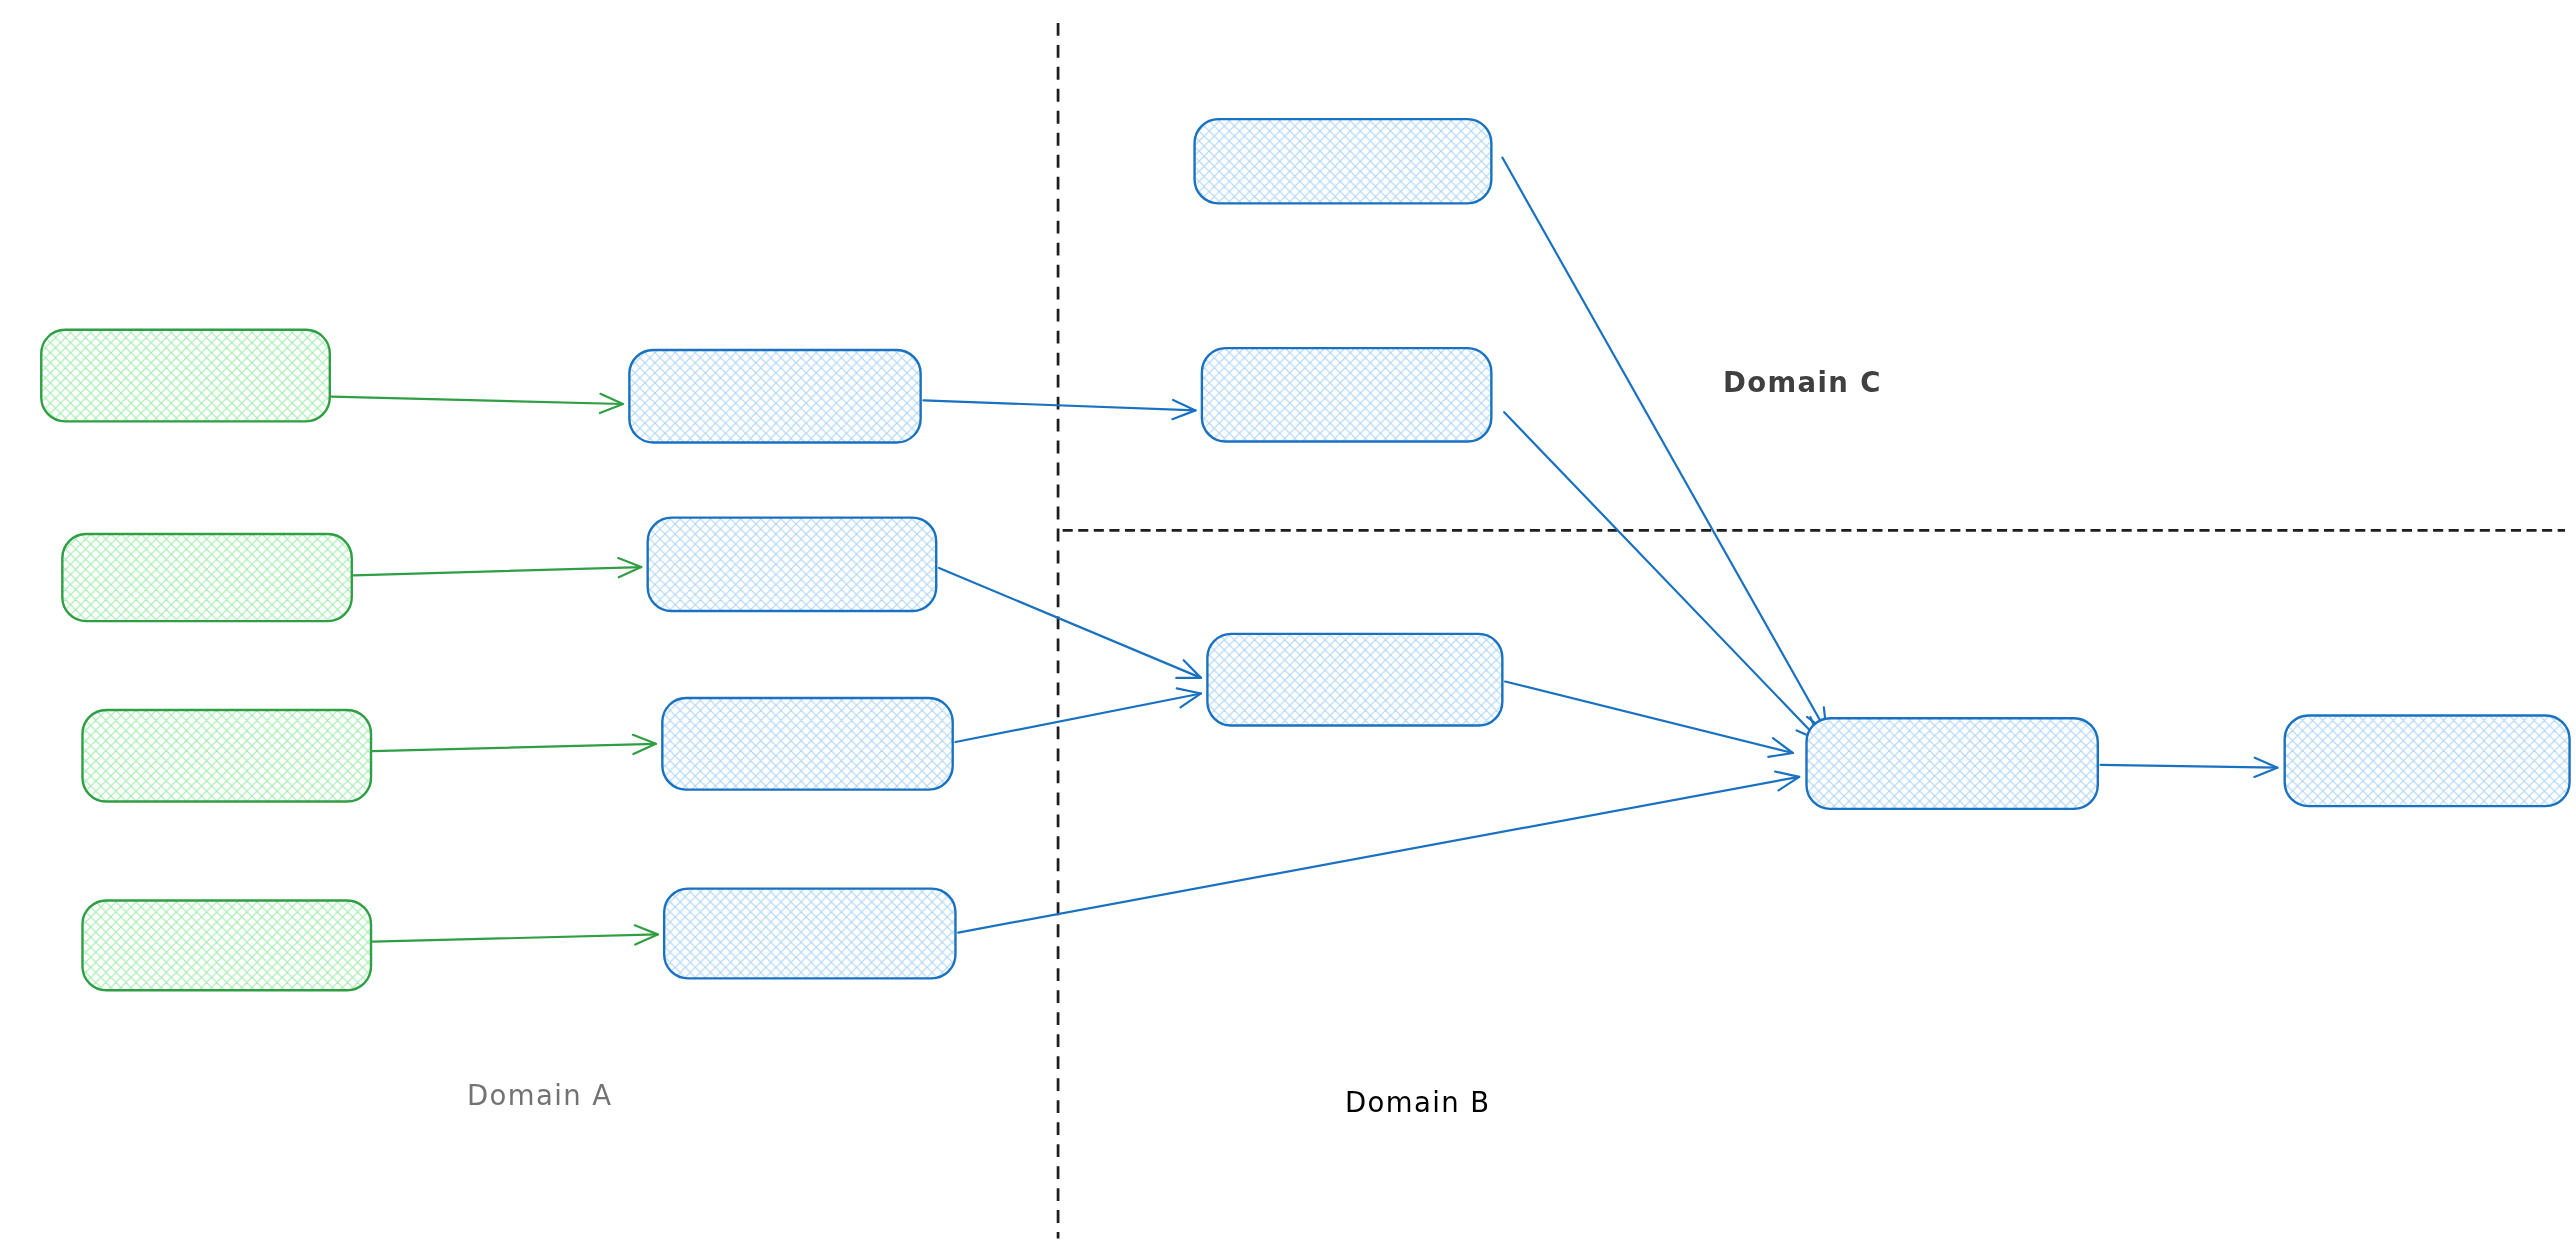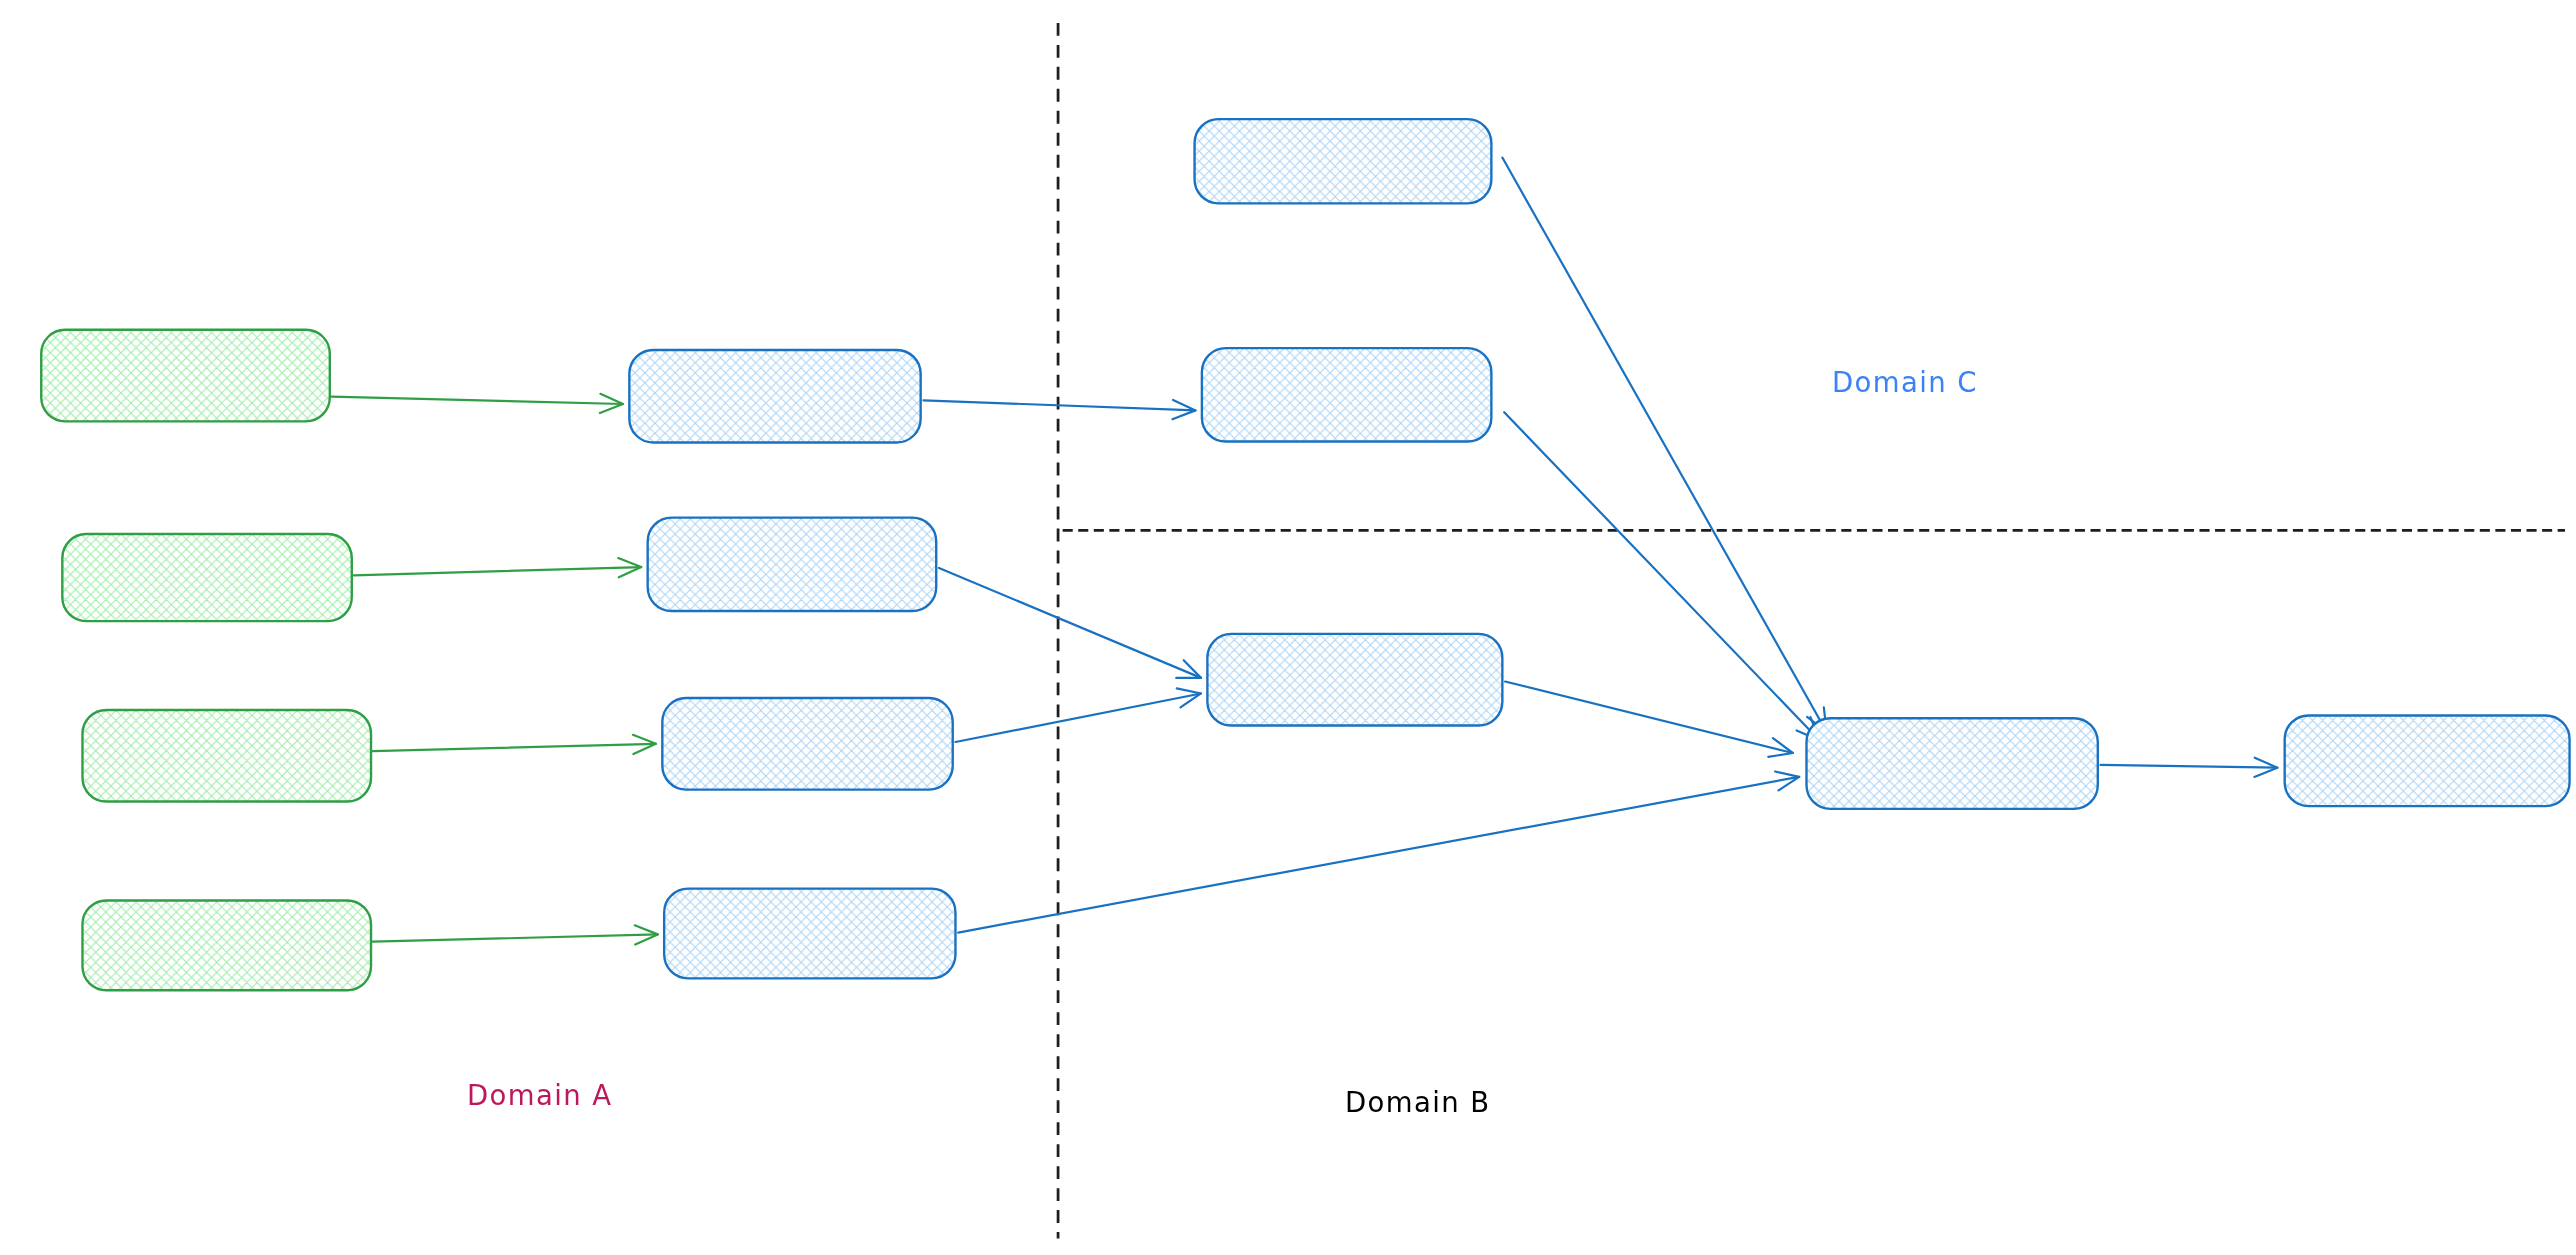--- a/index.html
+++ b/index.html
@@ -171,17 +171,17 @@
           <rect class="node-rect" x="1972" y="784" width="318" height="99" rx="26" ry="26" fill="#ffffff" stroke="none"></rect>
           <rect class="node-rect" x="1972" y="784" width="318" height="99" rx="26" ry="26" fill="url(#hatch-blue)" stroke="#1971c2"></rect>
         </g>
         <g>
           <rect class="node-rect" x="2494" y="781" width="311" height="99" rx="26" ry="26" fill="#ffffff" stroke="none"></rect>
           <rect class="node-rect" x="2494" y="781" width="311" height="99" rx="26" ry="26" fill="url(#hatch-blue)" stroke="#1971c2"></rect>
         </g>
       </g>
   </svg>
 
-  <div class="label" style="left: 467px; top: 1079px; color: #be185d;">Domain A</div>
+  <div class="label" style="left: 467px; top: 1079px; color: #737373;">Domain A</div>
   <div class="label" style="left: 1345px; top: 1086px; color: #000000;">Domain B</div>
-  <div class="label" style="left: 1832px; top: 366px; color: #3b82f6;">Domain C</div>
+  <div class="label" style="left: 1723px; top: 366px; color: #404040; font-weight: bold;">Domain C</div>
 </div>
 
 
 </body></html>

